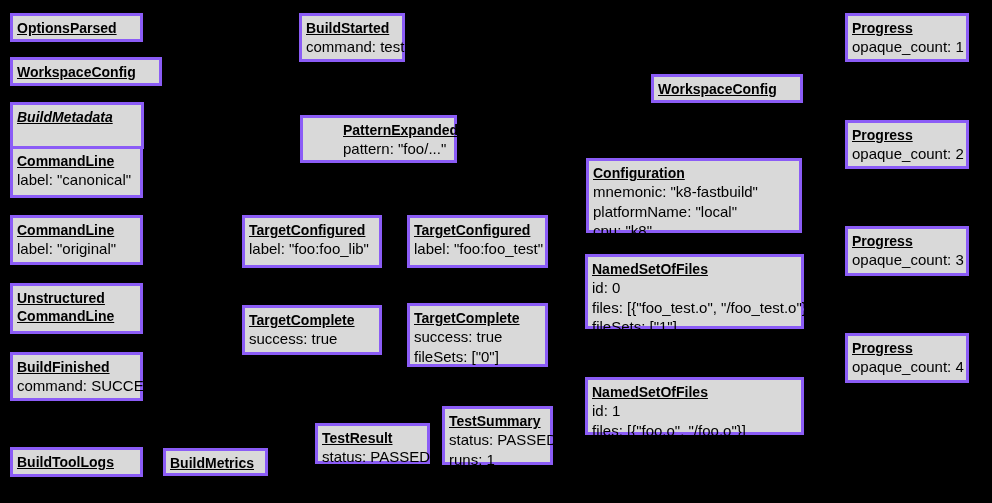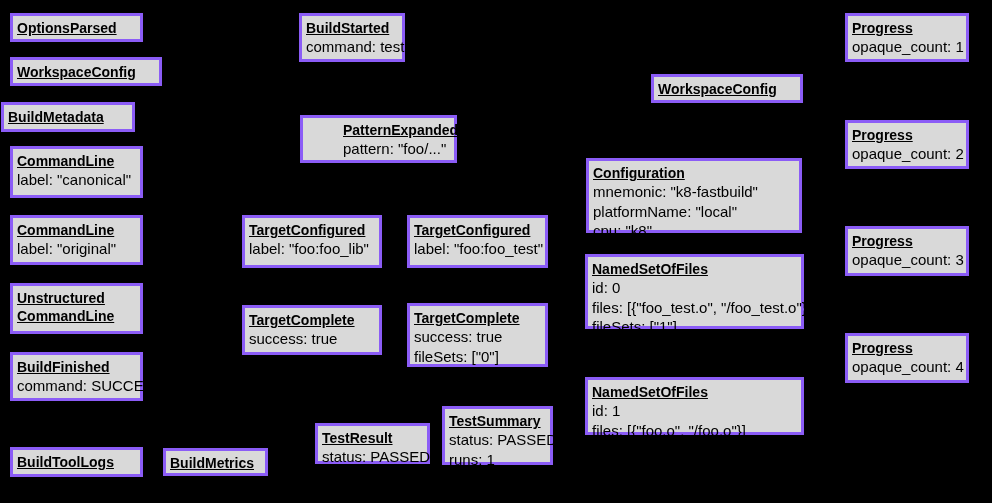--- a/index.html
+++ b/index.html
@@ -48,21 +48,21 @@
     <div class="node-fields"></div>
   </div>
 
   <div class="node" style="left: 10px; top: 57px; width: 152px; height: 29px;">
     <div class="node-titles">
         <span class="node-title">WorkspaceConfig</span>
       </div>
     <div class="node-fields"></div>
   </div>
 
-  <div class="node" style="left: 1px; top: 102px; width: 134px; height: 30px;">
+  <div class="node" style="left: 10px; top: 102px; width: 134px; height: 47px; font-style: italic;">
     <div class="node-titles">
         <span class="node-title">BuildMetadata</span>
       </div>
     <div class="node-fields"></div>
   </div>
 
   <div class="node" style="left: 10px; top: 146px; width: 133px; height: 52px;">
     <div class="node-titles">
         <span class="node-title">CommandLine</span>
       </div>

